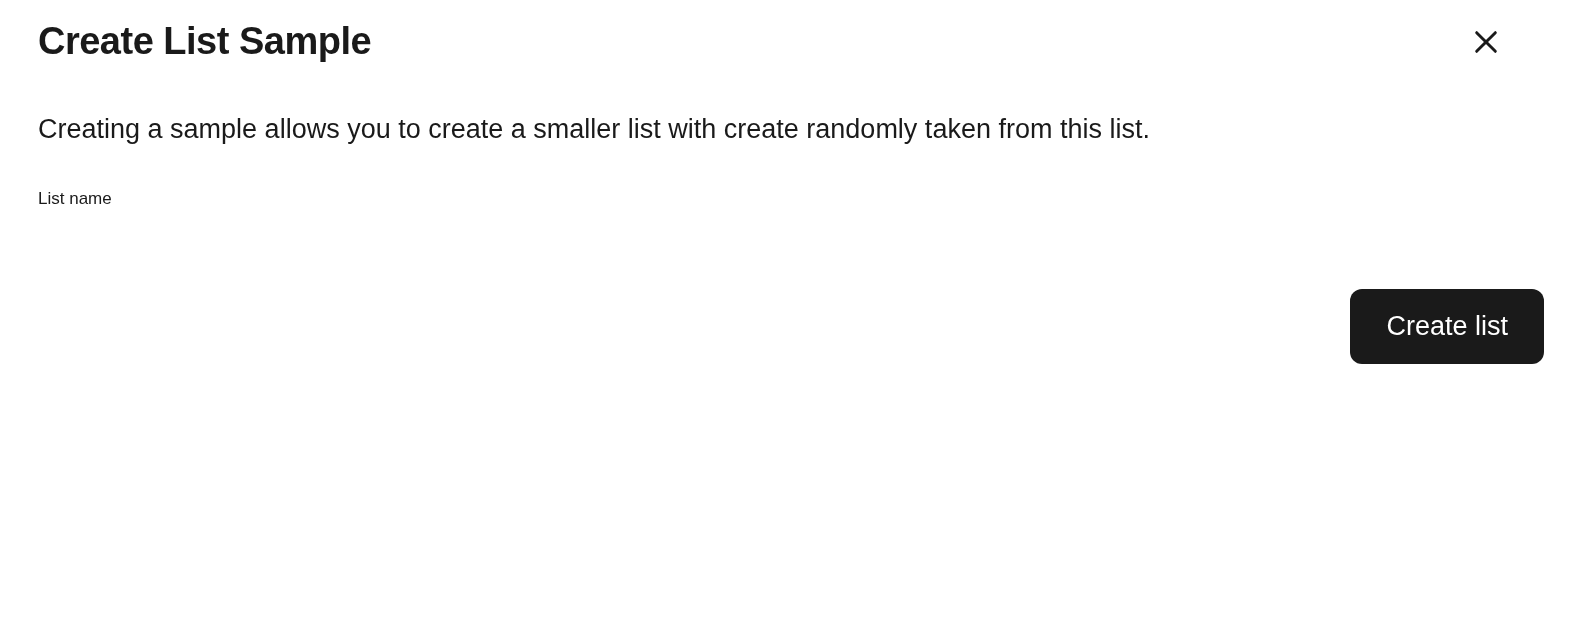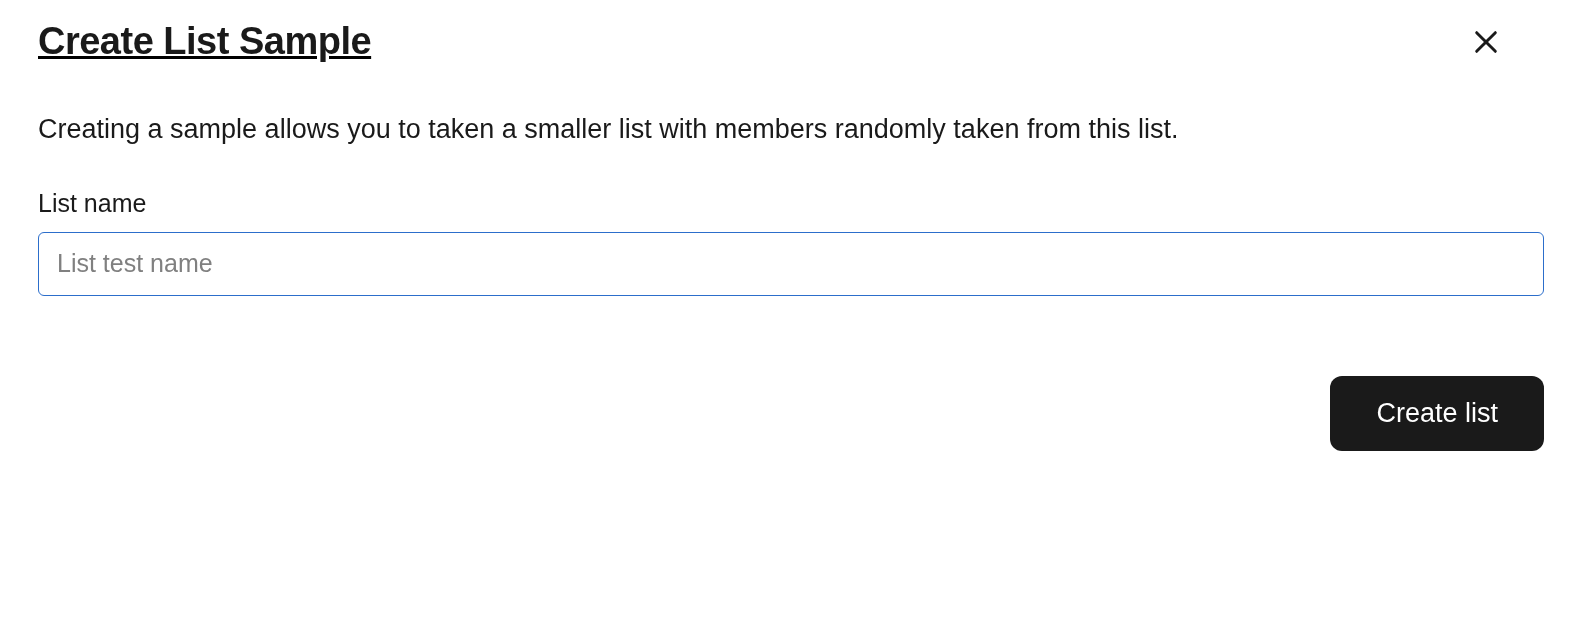--- a/index.html
+++ b/index.html
@@ -13,21 +13,20 @@
       width: 1582px;
       height: 624px;
       padding: 20px 38px;
       position: relative;
     }
     .header {
       display: flex;
       justify-content: space-between;
       align-items: flex-start;
       margin-bottom: 48px;
-      text-decoration: underline;
     }
     .title {
       font-size: 38px;
       font-weight: 700;
       color: #1a1a1a;
       letter-spacing: -0.5px;
     }
     .close-btn {
       background: none;
       border: none;
@@ -47,21 +46,21 @@
       font-size: 27px;
       color: #1a1a1a;
       margin-bottom: 40px;
       line-height: 1.4;
     }
     .form-group {
       margin-bottom: 38px;
     }
     .label {
       display: block;
-      font-size: 25px;
+      font-size: 17px;
       color: #1a1a1a;
       margin-bottom: 14px;
     }
     .input {
       width: 100%;
       height: 64px;
       padding: 0 18px;
       font-size: 25px;
       color: #1a1a1a;
       border: 1px solid #8a8a8a;
@@ -78,46 +77,45 @@
     .footer {
       display: flex;
       justify-content: flex-end;
       margin-top: 80px;
     }
     .create-btn {
       background: #1a1a1a;
       color: #ffffff;
       border: none;
       border-radius: 12px;
-      padding: 22px 46px;
+      padding: 22px 36px;
       font-size: 27px;
       font-weight: 500;
       cursor: pointer;
     }
   </style>
 </head>
 <body>
 
 <div class="header">
   <h1 class="title">Create List Sample</h1>
   <button class="close-btn">
     <span>
       <svg viewBox="0 0 24 24" fill="none" stroke="#1a1a1a" stroke-width="2.5" stroke-linecap="round">
         <line x1="4" y1="4" x2="20" y2="20"></line>
         <line x1="20" y1="4" x2="4" y2="20"></line>
       </svg>
     </span>
   </button>
 </div>
 
-<p class="description">Creating a sample allows you to taken a smaller list with members randomly taken from this list.</p>
+<p class="description">Creating a sample allows you to create a smaller list with create randomly taken from this list.</p>
 
 <div class="form-group">
   <label class="label">List name</label>
-  <input type="text" class="input focused" placeholder="List test name" style="">
 </div>
 
 <div class="form-group">
 </div>
 
 <div class="footer">
   <button class="create-btn">Create list</button>
 </div>
 
 </body></html>

